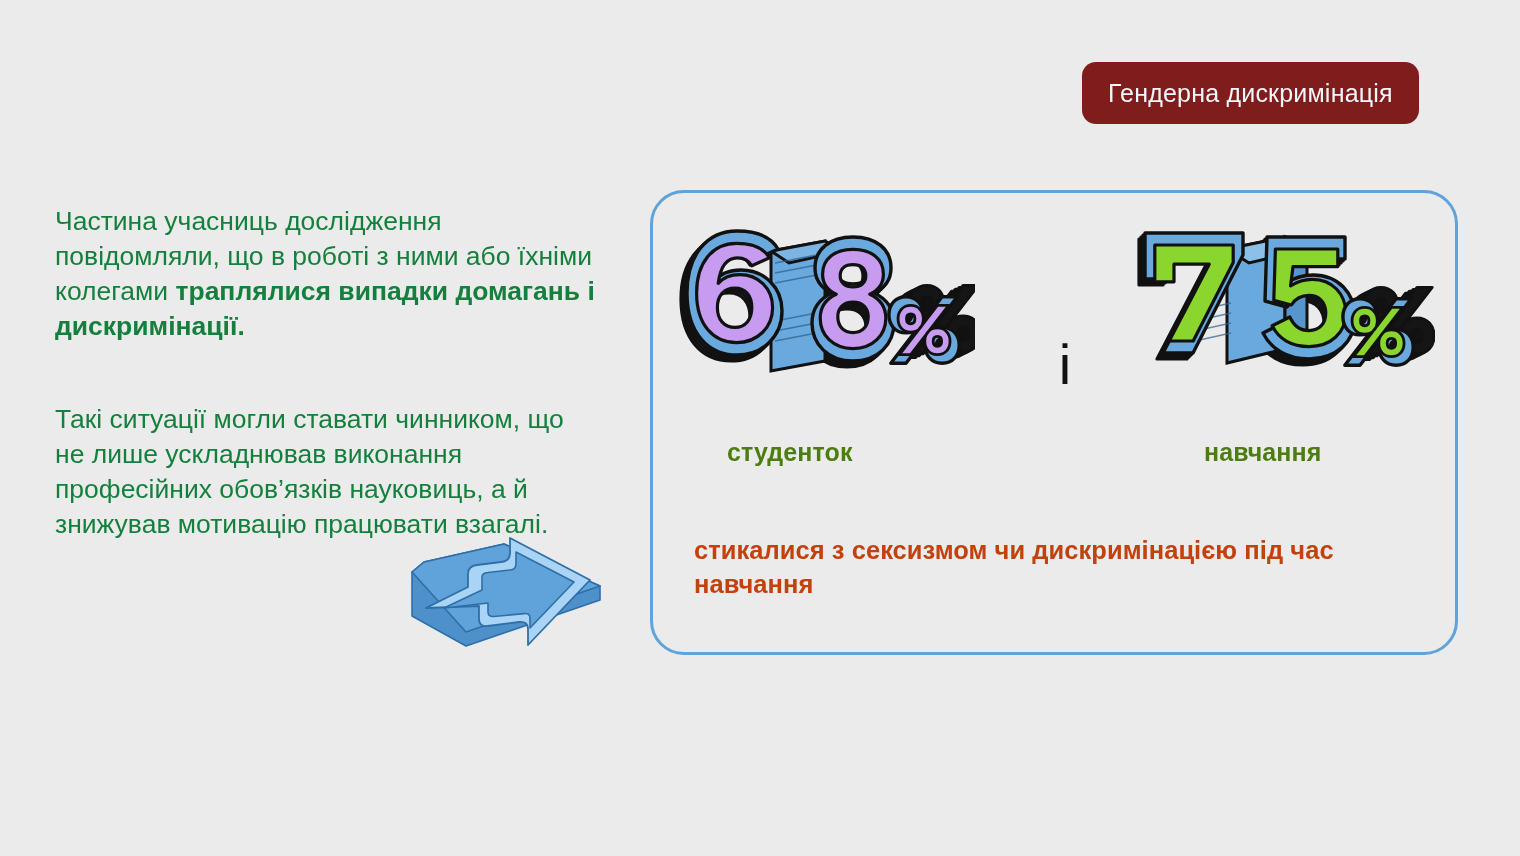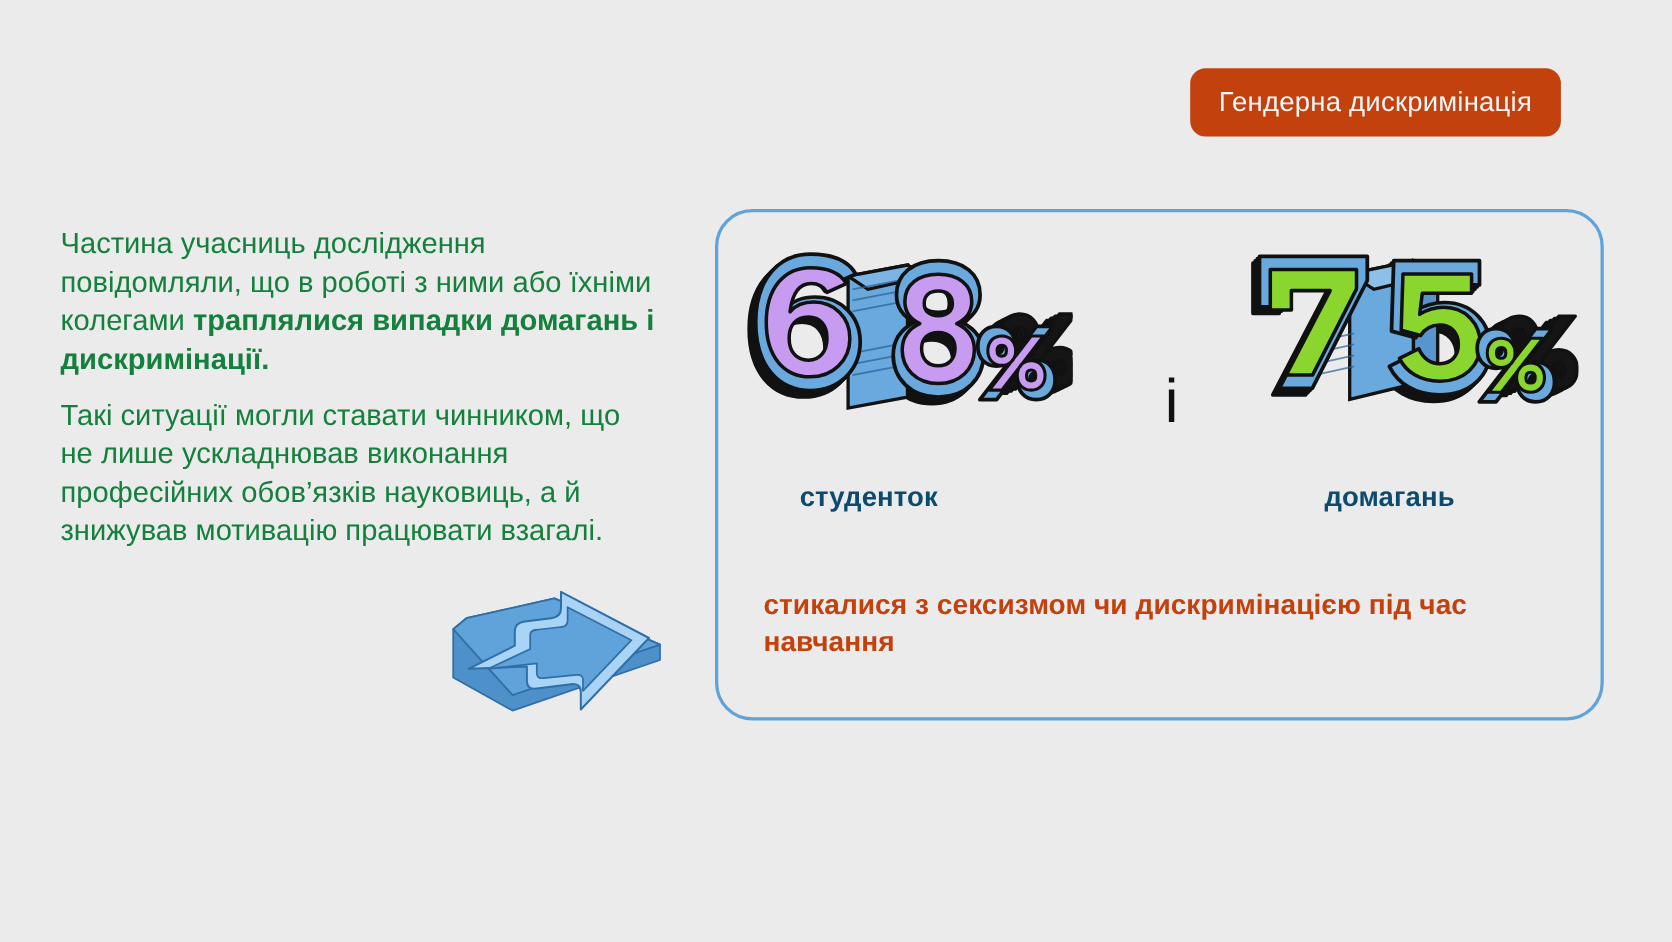--- a/index.html
+++ b/index.html
@@ -19,21 +19,21 @@
   
   #header-pill {
     position: absolute;
     left: 1082px;
     top: 62px;
     height: 62px;
     padding: 0 26px;
     display: flex;
     align-items: center;
     justify-content: center;
-    background: #c2410c;
+    background: #7f1d1d;
     border-radius: 14px;
     box-sizing: border-box;
   }
   #header-pill .pill-text {
     color: #f2f6fa;
     font-size: 25px;
     letter-spacing: .2px;
     white-space: nowrap;
     font-weight: 400;
   }
@@ -46,21 +46,21 @@
     width: 540px;
   }
   .para {
     font-size: 26.5px;
     line-height: 35px;
     color: #15803d;
     font-weight: 400;
     margin: 0;
   }
   .para .bold { font-weight: 700; }
-  #paragraph-two { margin-top: 16px; }
+  #paragraph-two { margin-top: 58px; }
 
   
   #arrow-illustration {
     position: absolute;
     left: 404px;
     top: 524px;
     width: 200px;
     height: 125px;
   }
 
@@ -102,21 +102,21 @@
     line-height: 56px;
     font-weight: 400;
     color: #111;
   }
 
   .stat-label {
     position: absolute;
     top: 245px;
     font-size: 25px;
     font-weight: 700;
-    color: #0c4a6e;
+    color: #4d7c0f;
     letter-spacing: .1px;
   }
   #label-students   { left: 74px; }
   #label-scientists { left: 551px; }
 
   #card-caption {
     position: absolute;
     left: 41px;
     top: 340px;
     width: 730px;
@@ -334,16 +334,16 @@
             <use href="#pct2-glyph" fill="#8bd62e" stroke="#111111" stroke-width="4" stroke-linejoin="round"></use>
           </g>
         </g>
 
         <text x="0" y="176" font-size="0" fill="none">75</text>
       </svg>
     </div>
   </div>
 
   <div class="stat-label" id="label-students">студенток</div>
-  <div class="stat-label" id="label-scientists">домагань</div>
+  <div class="stat-label" id="label-scientists">навчання</div>
 
   <div id="card-caption">стикалися з сексизмом чи дискримінацією під час навчання</div>
 </div>
 
 </body></html>

